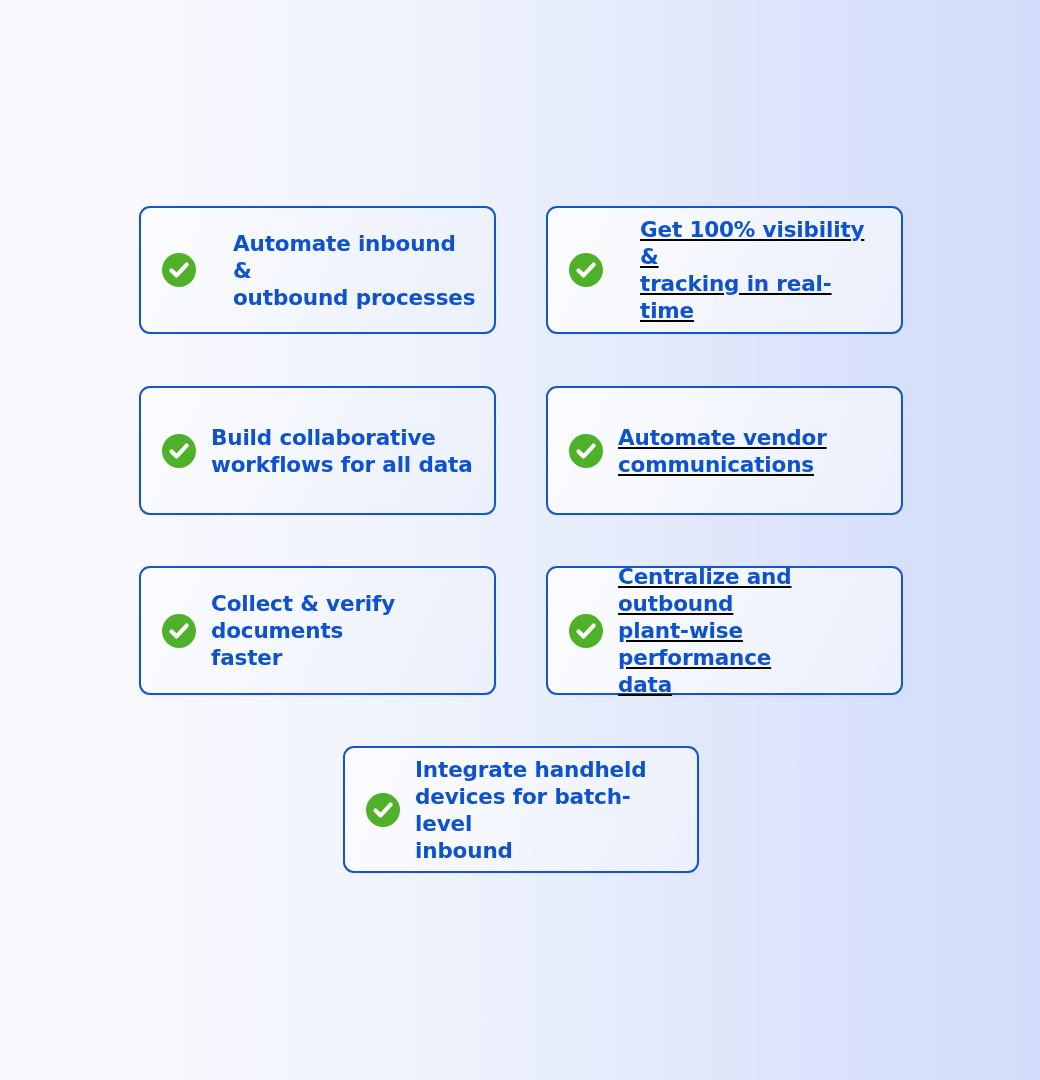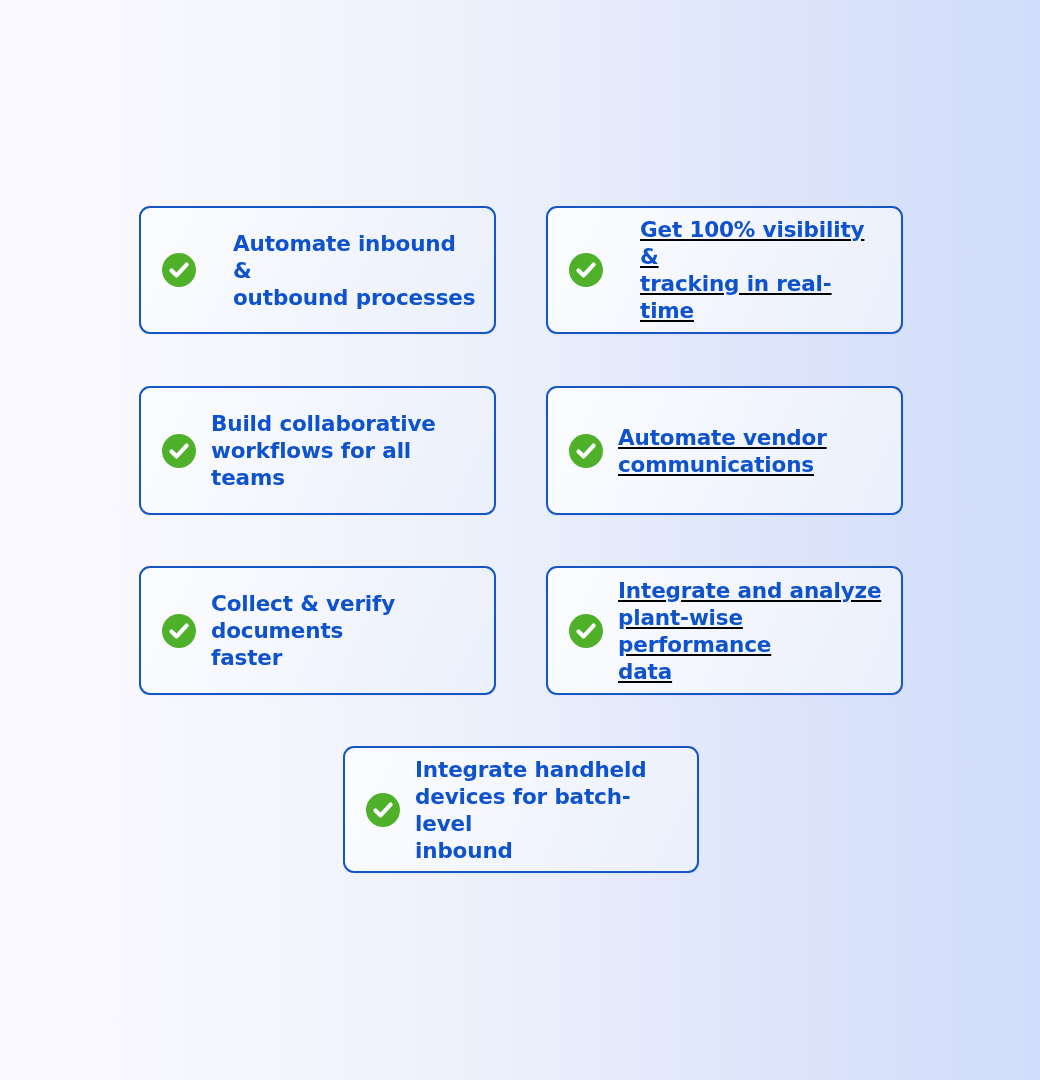--- a/index.html
+++ b/index.html
@@ -99,21 +99,21 @@
     <span class="card-label">Get 100% visibility &amp;
 tracking in real-time</span>
   </div>
 
   <div class="card col-left row-2">
     <svg class="check-icon" viewBox="0 0 36 36">
       <circle cx="18" cy="18" r="17" fill="#4fb02a"></circle>
       <path d="M10.5 18.4 L15.6 23.4 L25.6 12.6" fill="none" stroke="#ffffff" stroke-width="4.2" stroke-linecap="round" stroke-linejoin="round"></path>
     </svg>
     <span class="card-label">Build collaborative
-workflows for all teams</span>
+workflows for all data</span>
   </div>
 
   <div class="card col-right row-2">
     <svg class="check-icon" viewBox="0 0 36 36">
       <circle cx="18" cy="18" r="17" fill="#4fb02a"></circle>
       <path d="M10.5 18.4 L15.6 23.4 L25.6 12.6" fill="none" stroke="#ffffff" stroke-width="4.2" stroke-linecap="round" stroke-linejoin="round"></path>
     </svg>
     <span class="card-label">Automate vendor
 communications</span>
   </div>
@@ -125,21 +125,21 @@
     </svg>
     <span class="card-label">Collect &amp; verify documents
 faster</span>
   </div>
 
   <div class="card col-right row-3">
     <svg class="check-icon" viewBox="0 0 36 36">
       <circle cx="18" cy="18" r="17" fill="#4fb02a"></circle>
       <path d="M10.5 18.4 L15.6 23.4 L25.6 12.6" fill="none" stroke="#ffffff" stroke-width="4.2" stroke-linecap="round" stroke-linejoin="round"></path>
     </svg>
-    <span class="card-label">Integrate and analyze
+    <span class="card-label">Centralize and outbound
 plant-wise performance
 data</span>
   </div>
 
   <div class="card col-center row-4">
     <svg class="check-icon" viewBox="0 0 36 36">
       <circle cx="18" cy="18" r="17" fill="#4fb02a"></circle>
       <path d="M10.5 18.4 L15.6 23.4 L25.6 12.6" fill="none" stroke="#ffffff" stroke-width="4.2" stroke-linecap="round" stroke-linejoin="round"></path>
     </svg>
     <span class="card-label">Integrate handheld

